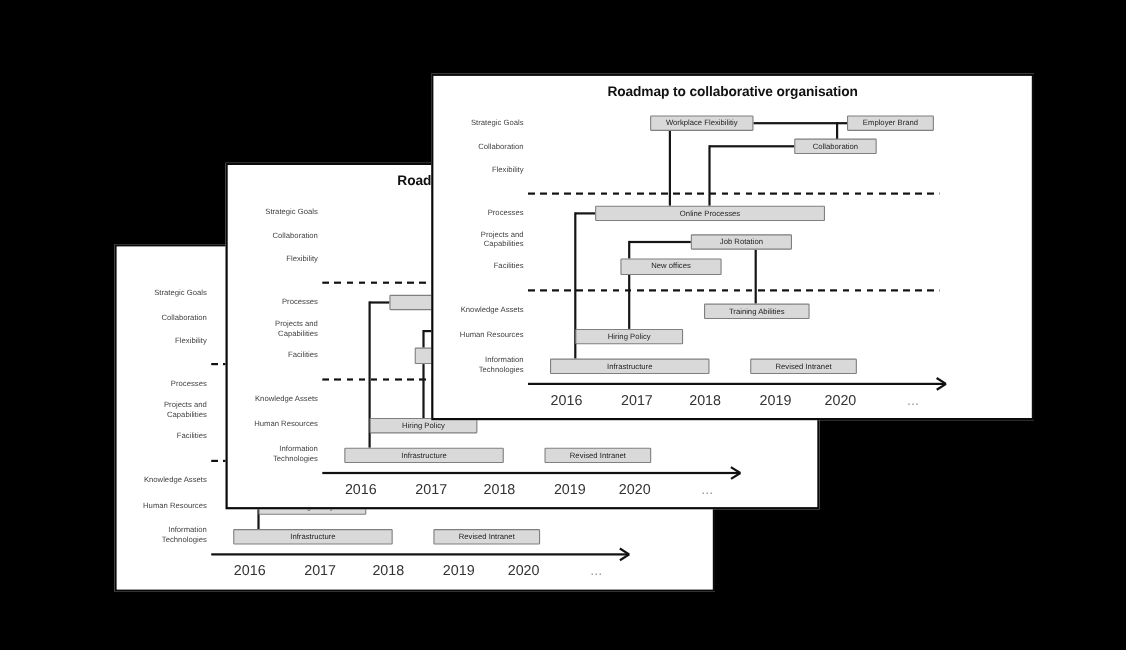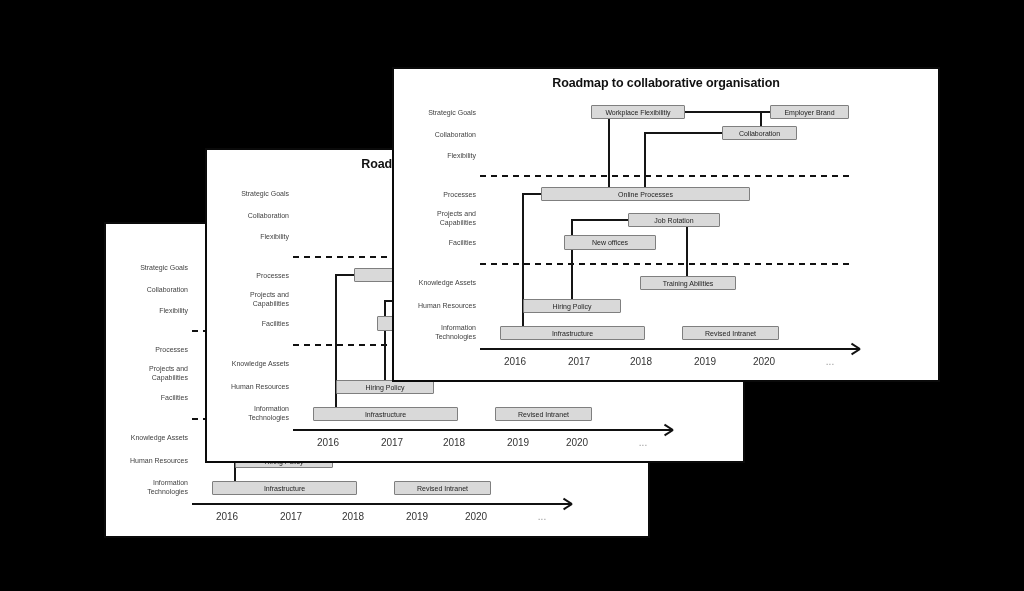--- a/index.html
+++ b/index.html
@@ -12,21 +12,21 @@
   .rowlabel{position:absolute;left:0;width:82px;text-align:right;
             font-size:7px;line-height:9px;color:#3f3f3f;transform:translateY(-50%);}
   .node{position:absolute;background:#d9d9d9;border:1px solid #7f7f7f;border-radius:1px;
         box-sizing:border-box;display:flex;align-items:center;justify-content:center;
         font-size:7px;color:#1d1d1d;white-space:nowrap;overflow:hidden;}
   .conn{position:absolute;background:#151515;}
   .dash{position:absolute;height:1.8px;
         background:repeating-linear-gradient(90deg,#111 0 6px,transparent 6px 11px);}
   .axis{position:absolute;height:1.8px;background:#111;}
   .ah{position:absolute;width:10px;height:1.8px;background:#111;transform-origin:100% 50%;}
-  .year{position:absolute;font-size:10px;color:#333;transform:translateX(-50%);white-space:nowrap;}
+  .year{position:absolute;font-size:13px;color:#333;transform:translateX(-50%);white-space:nowrap;}
   .ellipsis{color:#999;}
 </style>
 </head>
 <body>
 
 <div class="stage" style="background: rgb(0, 0, 0);">
     <div class="card" style="left: 104px; top: 222px; width: 546px; height: 316px; background: rgb(255, 255, 255);">
       <div class="inner">
         <div class="slide-title">Roadmap to collaborative organisation</div>
         <div class="rowlabel" style="top: 43px;">

